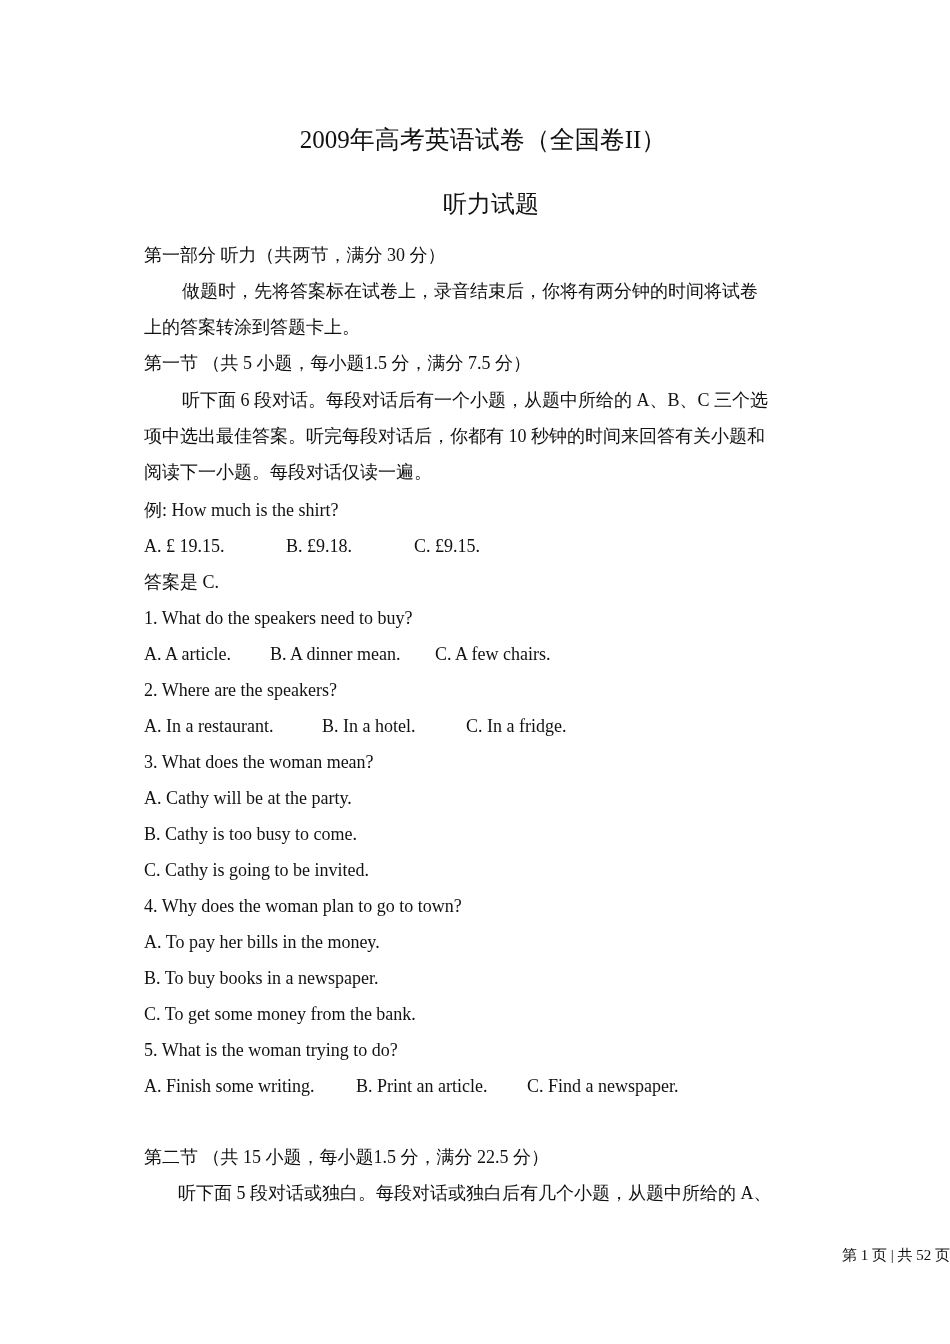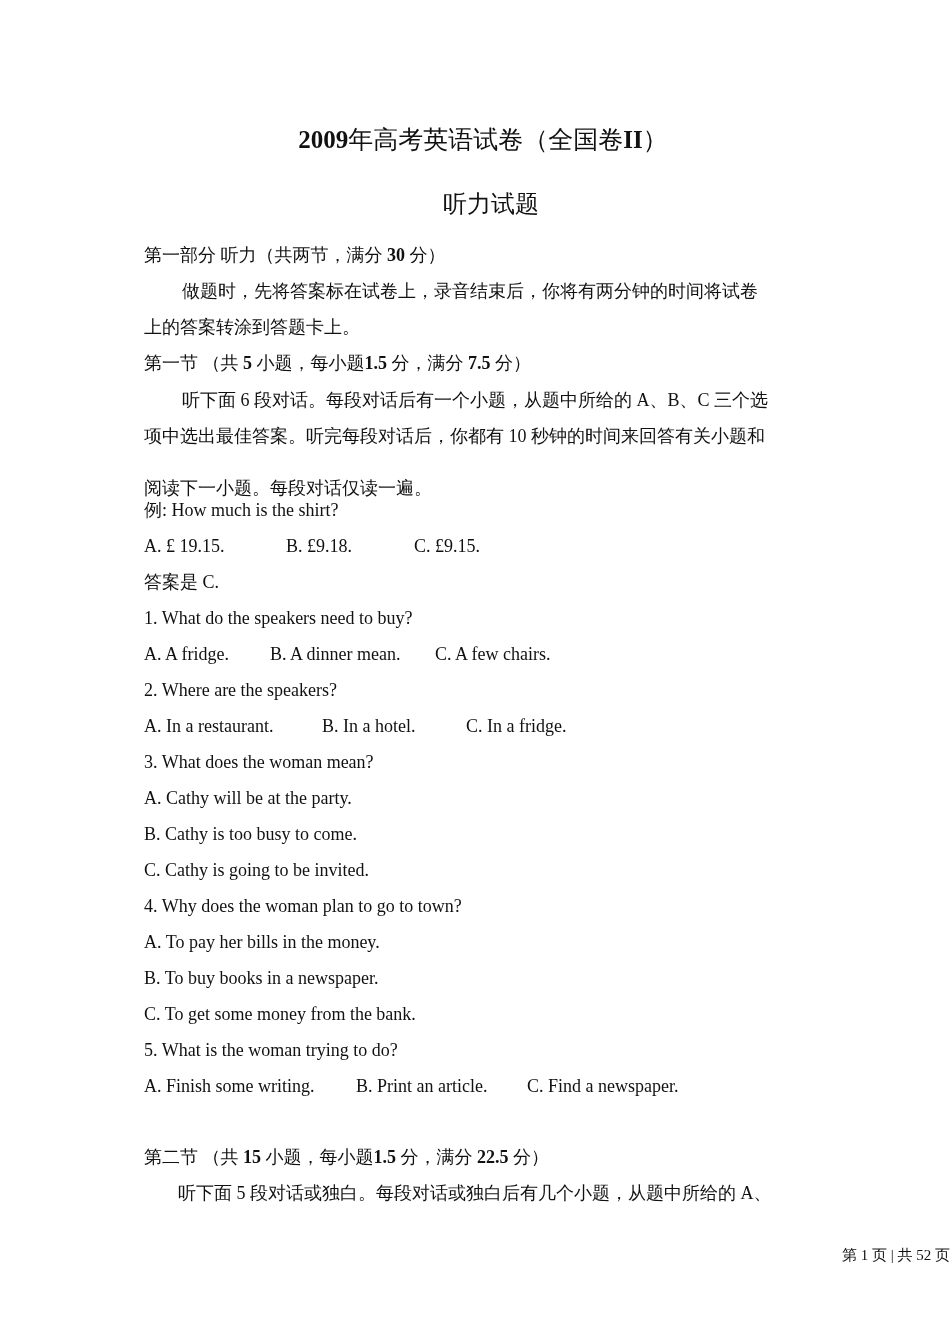--- a/index.html
+++ b/index.html
@@ -14,21 +14,21 @@
   }
   .subtitle {
     position: absolute; left: 0; width: 982px; top: 186px;
     text-align: center; font-size: 24px; line-height: 36px;
   }
   .line {
     position: absolute; left: 144px; font-size: 18px; line-height: 26px;
     white-space: nowrap;
   }
   .indent { left: 182px; }
-  b { font-weight: bold; text-align: center; }
+  b { font-weight: normal; text-align: center; }
   .opt { display: inline-block; }
   .footer {
     position: absolute; left: 0; width: 950px; top: 1244px;
     text-align: right; font-size: 15px; line-height: 22px;
   }
 </style>
 </head>
 <body>
 
 <div>
@@ -39,31 +39,31 @@
 
   <div class="line" style="top:242px"><span>第一部分  听力（共两节，满分</span> <b>30</b> <span>分）</span></div>
 
   <div class="line indent" style="top:278px">做题时，先将答案标在试卷上，录音结束后，你将有两分钟的时间将试卷</div>
   <div class="line" style="top:314px">上的答案转涂到答题卡上。</div>
 
   <div class="line" style="top:350px"><span>第一节 （共</span> <b>5</b> <span>小题，每小题</span><b>1.5</b> <span>分，满分</span> <b>7.5</b> <span>分）</span></div>
 
   <div class="line indent" style="top:387px">听下面 6 段对话。每段对话后有一个小题，从题中所给的 A、B、C 三个选</div>
   <div class="line" style="top:423px">项中选出最佳答案。听完每段对话后，你都有 10 秒钟的时间来回答有关小题和</div>
-  <div class="line" style="top:475px">阅读下一小题。每段对话仅读一遍。</div>
+  <div class="line" style="top:459px">阅读下一小题。每段对话仅读一遍。</div>
 
   <div class="line" style="top:497px">例: How much is the shirt?</div>
   <div class="line" style="top:533px">
     <span class="opt" style="width:142px">A. £ 19.15.</span><span class="opt" style="width:128px">B. £9.18.</span><span class="opt">C. £9.15.</span>
   </div>
   <div class="line" style="top:569px">答案是 C.</div>
 
   <div class="line" style="top:605px">1. What do the speakers need to buy?</div>
   <div class="line" style="top:641px">
-    <span class="opt" style="width:126px">A. A fridge.</span><span class="opt" style="width:165px">B. A dinner mean.</span><span class="opt">C. A few chairs.</span>
+    <span class="opt" style="width:126px">A. A article.</span><span class="opt" style="width:165px">B. A dinner mean.</span><span class="opt">C. A few chairs.</span>
   </div>
 
   <div class="line" style="top:677px">2. Where are the speakers?</div>
   <div class="line" style="top:713px">
     <span class="opt" style="width:178px">A. In a restaurant.</span><span class="opt" style="width:144px">B. In a hotel.</span><span class="opt">C. In a fridge.</span>
   </div>
 
   <div class="line" style="top:749px">3. What does the woman mean?</div>
   <div class="line" style="top:785px">A. Cathy will be at the party.</div>
   <div class="line" style="top:821px">B. Cathy is too busy to come.</div>

